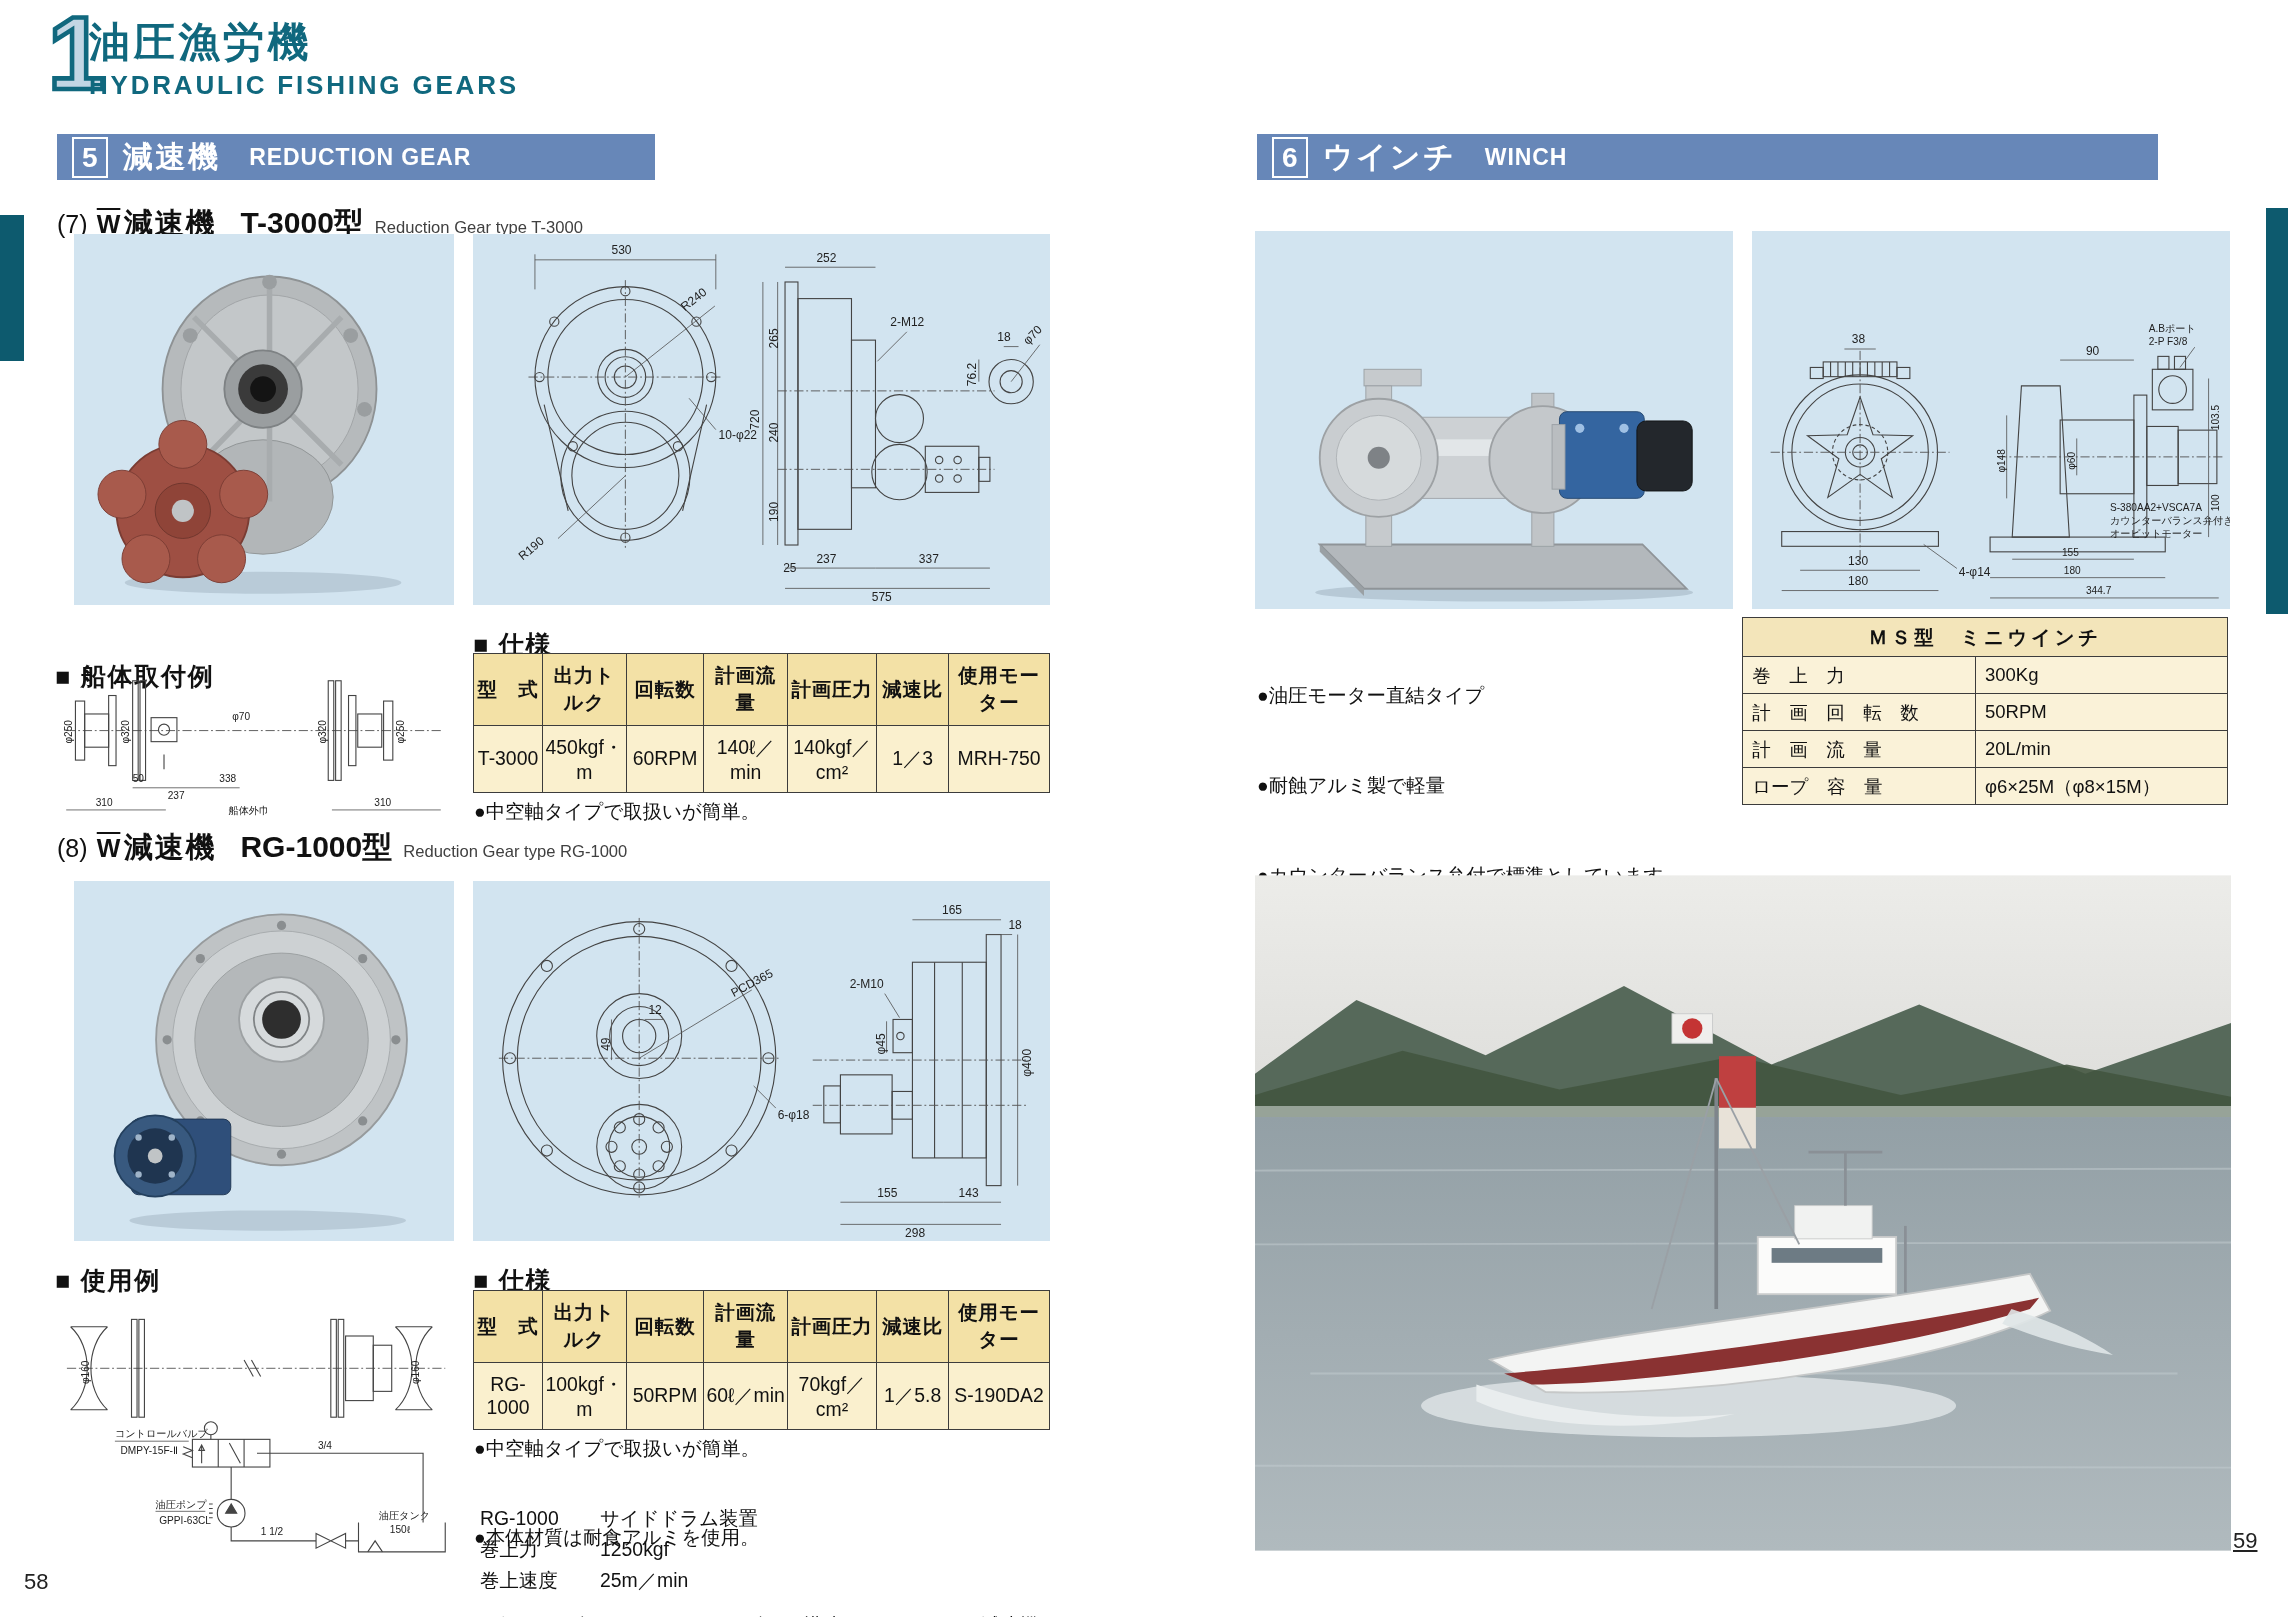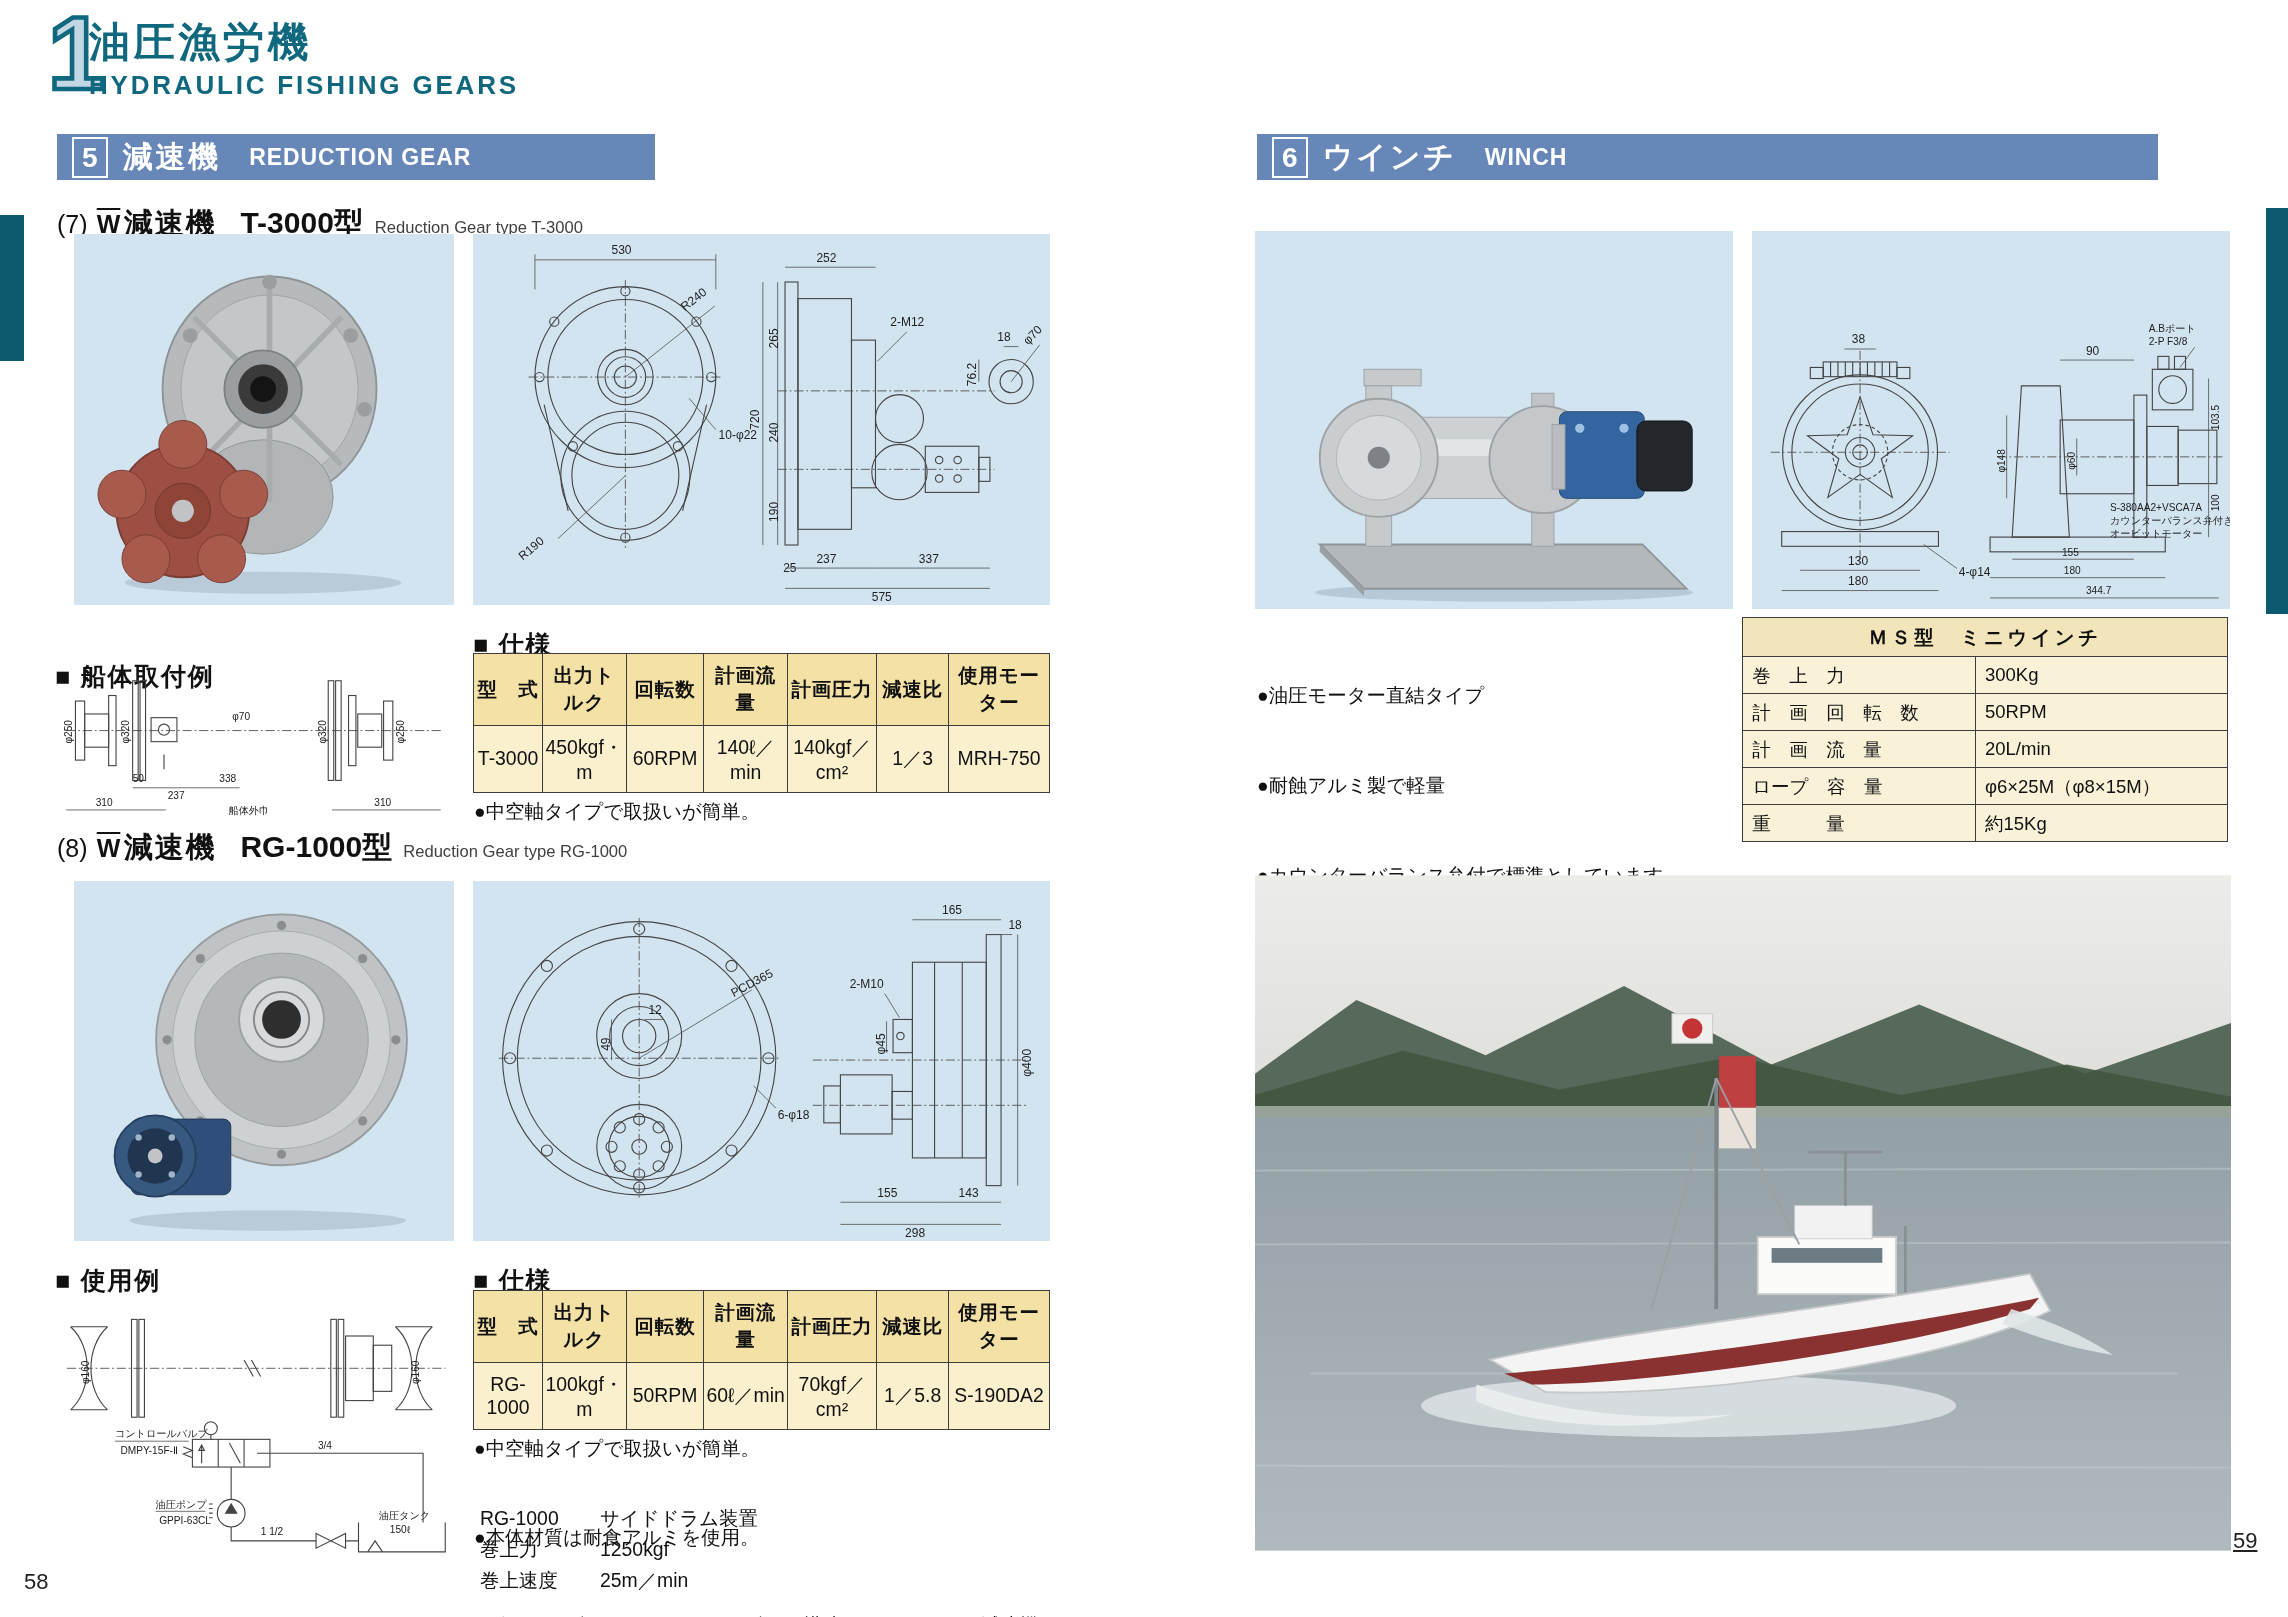--- a/index.html
+++ b/index.html
@@ -581,24 +581,20 @@
       <td>50RPM</td>
     </tr>
     <tr>
       <td>計　画　流　量</td>
       <td>20L/min</td>
     </tr>
     <tr>
       <td>ロープ　容　量</td>
       <td>φ6×25M（φ8×15M）</td>
     </tr>
-    <tr>
-      <td>重　　　量</td>
-      <td>約15Kg</td>
-    </tr>
   </tbody>
     </table>
 
   <div class="abs" style="left:1255px;top:875px;width:976px;height:676px;">
     <svg width="976" height="676" viewBox="0 0 1058 732">
       <defs>
         <linearGradient id="sky" x1="0" y1="0" x2="0" y2="1">
           <stop offset="0" stop-color="#ecece9"></stop>
             <stop offset="1" stop-color="#ddddda"></stop>
         </linearGradient>

